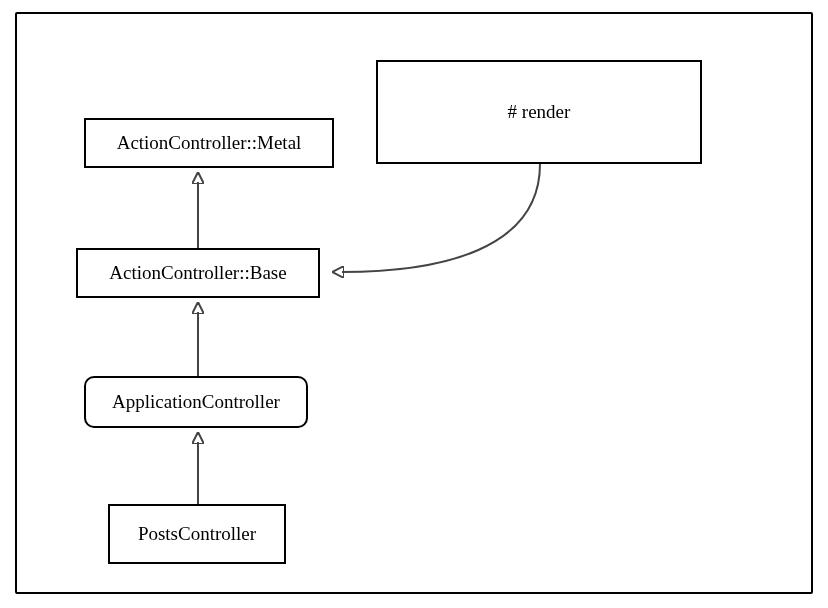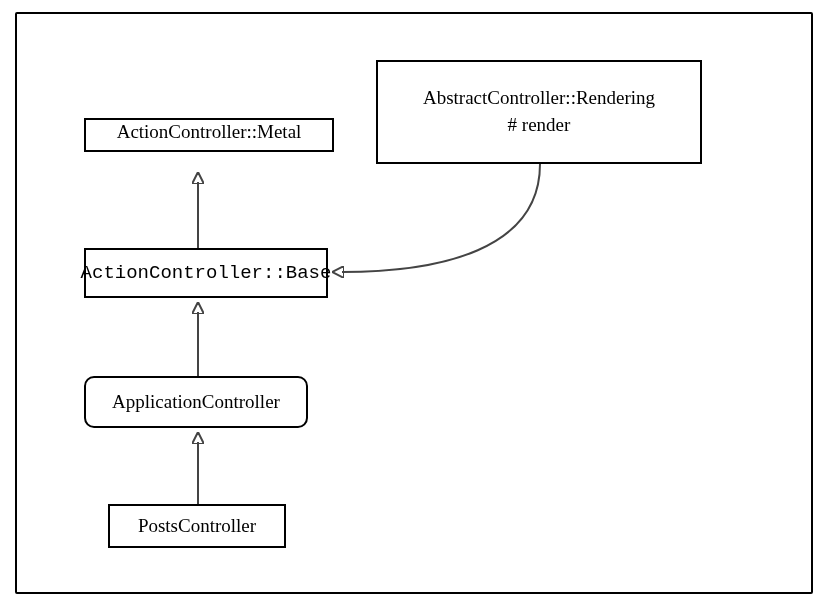--- a/index.html
+++ b/index.html
@@ -32,69 +32,66 @@
       align-items: center;
       justify-content: center;
       font-size: 19px;
       line-height: 1.4;
       padding: 4px 8px;
     }
     .box-metal {
       left: 84px;
       top: 118px;
       width: 250px;
-      height: 34px;
-      justify-content: flex-end;
+      height: 50px;
     }
     .box-rendering {
       left: 376px;
       top: 60px;
       width: 326px;
       height: 104px;
     }
     .box-base {
-      left: 84px;
+      left: 76px;
       top: 248px;
       width: 244px;
       height: 50px;
-      font-family: Liberation Mono, monospace;
     }
     .box-app {
       left: 84px;
       top: 376px;
       width: 224px;
       height: 52px;
       border-radius: 10px;
     }
     .box-posts {
       left: 108px;
       top: 504px;
       width: 178px;
-      height: 44px;
+      height: 60px;
     }
     svg.arrows {
       position: absolute;
       left: 0;
       top: 0;
       width: 828px;
       height: 608px;
       pointer-events: none;
     }
   </style>
 </head>
 <body>
 
 <div class="outer-frame"></div>
 
 <div class="box box-metal">
   <span>ActionController::Metal</span>
 </div>
 
 <div class="box box-rendering">
-  <span>AbstractController::Rendering</span>
   <span style="margin-top:0"># render</span>
 </div>
 
 <div class="box box-base">
   <span>ActionController::Base</span>
 </div>
 
 <div class="box box-app">
   <span>ApplicationController</span>
 </div>

